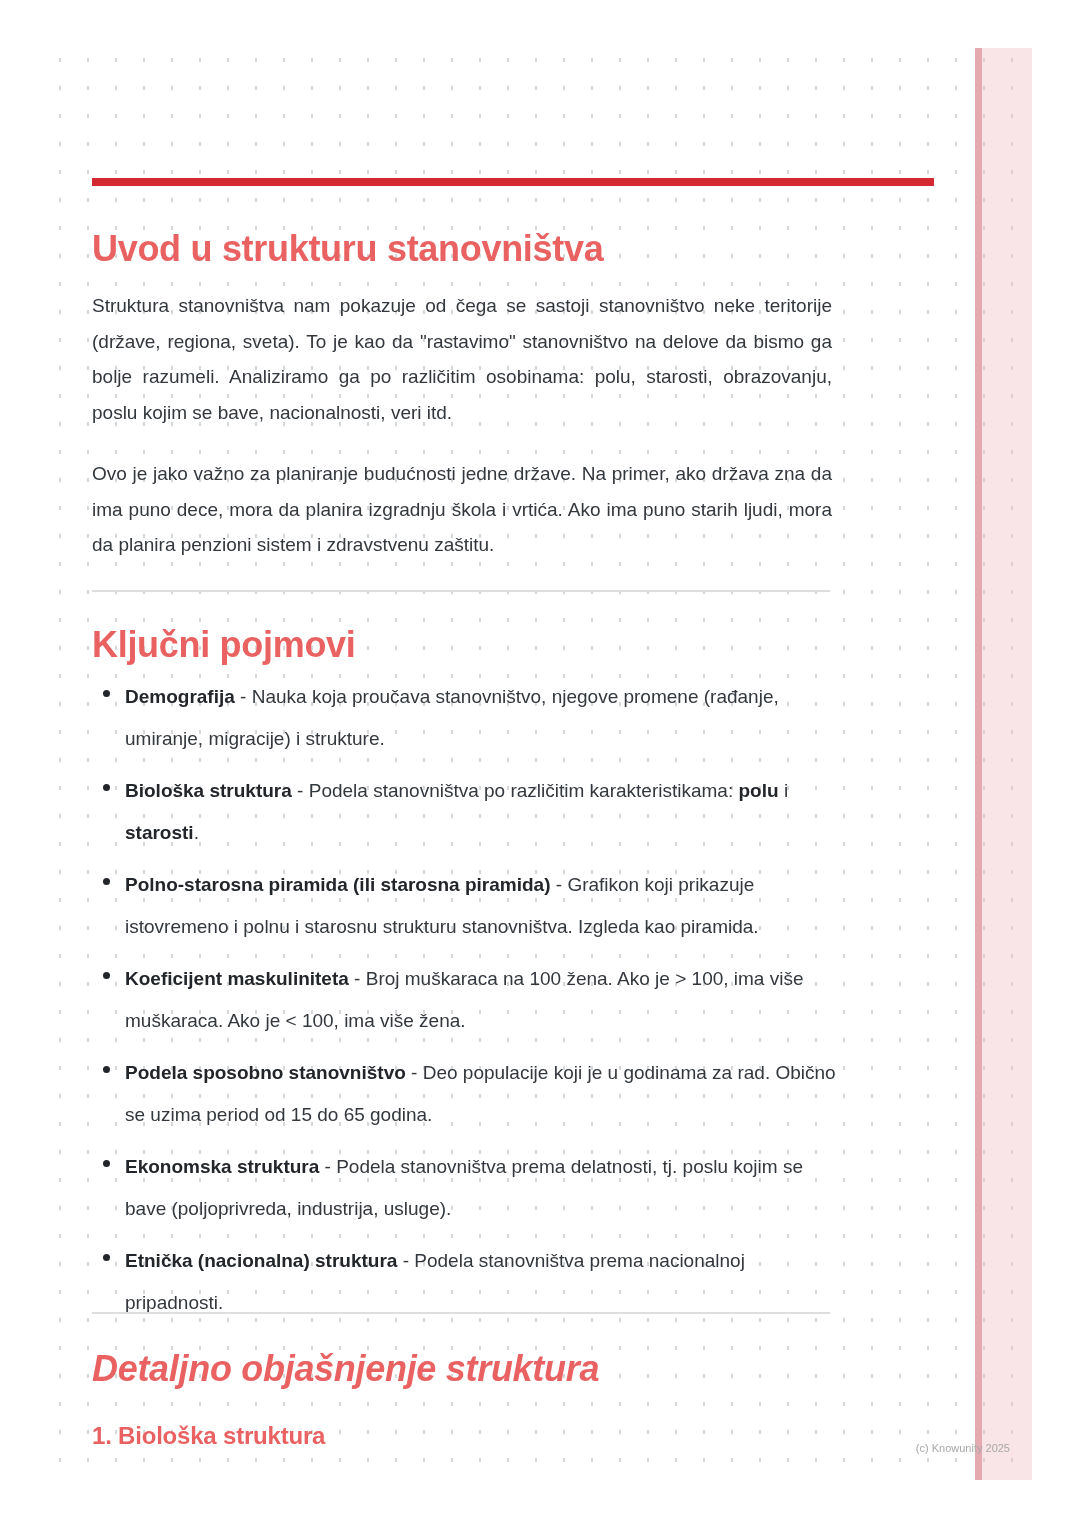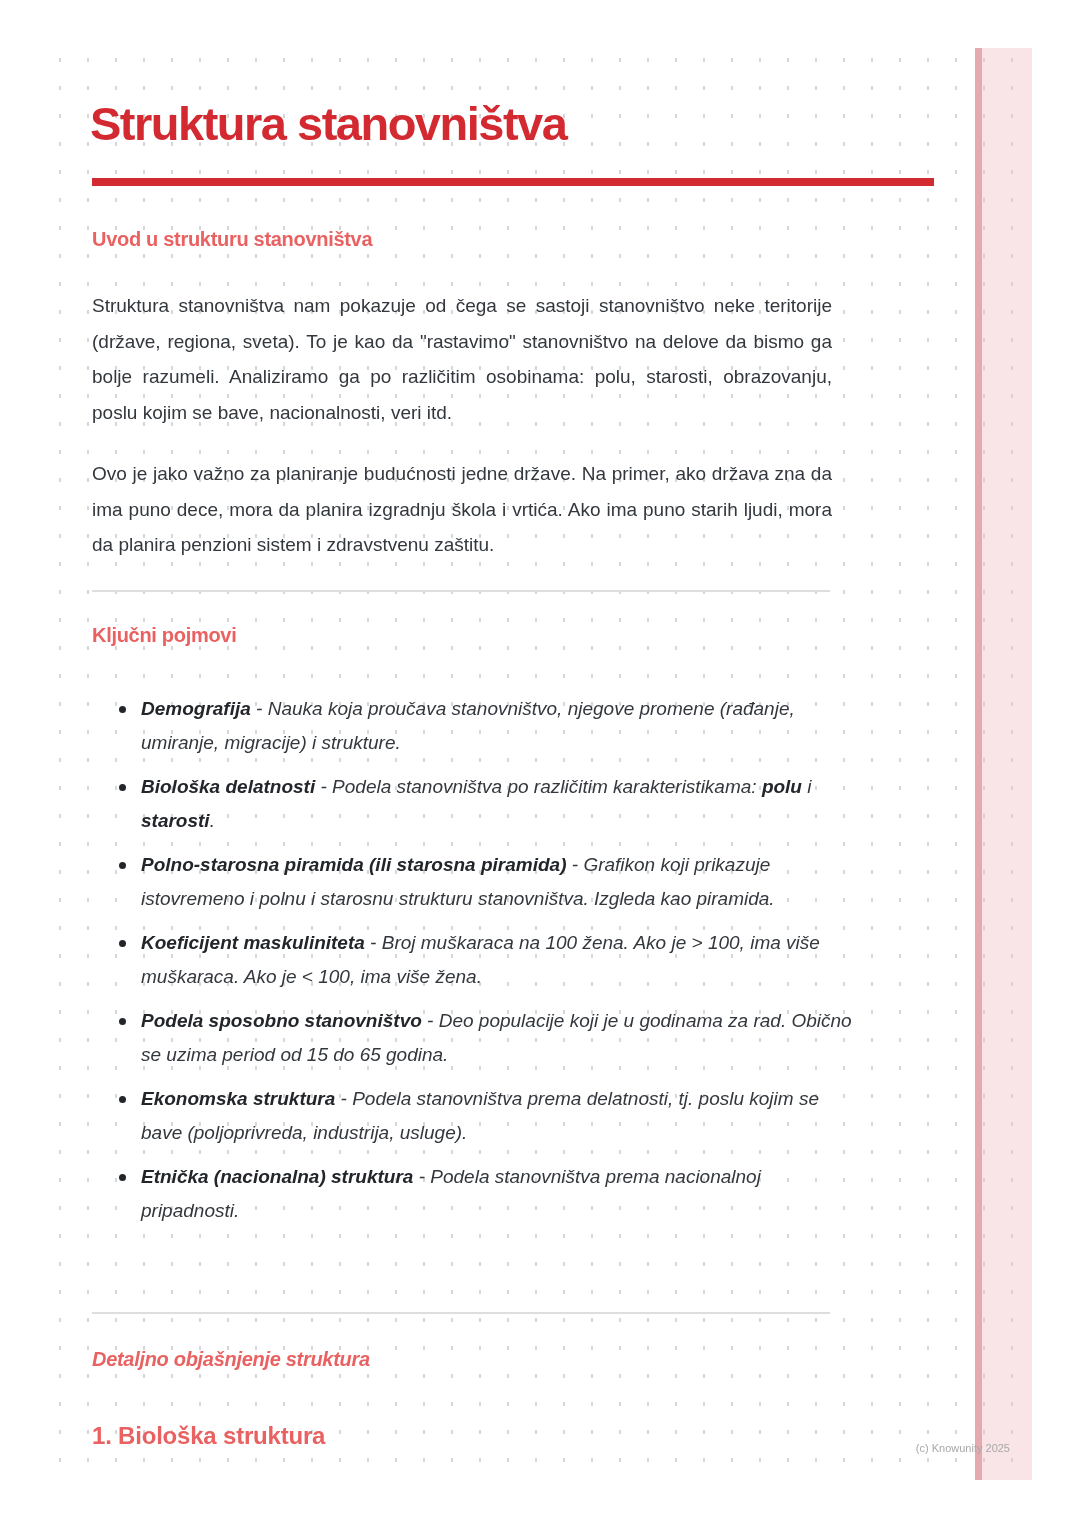--- a/index.html
+++ b/index.html
@@ -32,21 +32,21 @@
     color: var(--title-red,#d22a30);
     white-space:nowrap;
   }
   .rule {
     position:absolute; left:92px; top:178px; width:842px; height:8px;
     background: var(--title-red,#d22a30);
   }
 
   .h2 {
     position:absolute; left:92px; margin:0;
-    font-size:20px; font-weight:700; letter-spacing:-0.3px;
+    font-size:36px; font-weight:700; letter-spacing:-0.3px;
     color: var(--heading-red,#e96161);
     white-space:nowrap;
   }
   .h2.intro  { top:228px; }
   .h2.key    { top:624px; }
   .h2.detail { top:1348px;font-style:italic; }
 
   .h3 {
     position:absolute; left:92px; top:1422px; margin:0;
     font-size:24px; font-weight:700; letter-spacing:-0.2px;
@@ -65,24 +65,23 @@
 
   .divider {
     position:absolute; left:92px; width:738px; height:2px;
     background: var(--divider,#dedede);
   }
   .divider.d1 { top:590px; }
   .divider.d2 { top:1312px; }
 
   ul.terms {
     position:absolute; left:92px; top:676px; width:748px;
-    margin:16px; padding:0; list-style:none;
-    font-size:19px; line-height:34px;
+    margin:0; padding:0; list-style:none;
+    font-size:19px; line-height:42px;
     color: var(--body-text,#33383e);
-    font-style: italic;
   }
   ul.terms li {
     position:relative;
     padding-left:33px;
     margin-bottom:10px;
   }
   ul.terms li::before {
     content:"";
     position:absolute; left:11px; top:14px;
     width:7px; height:7px; border-radius:50%;
@@ -97,33 +96,32 @@
     z-index:5;
   }
 </style>
 </head>
 <body>
 
 <div class="page">
   <div class="dots"></div>
   <div class="stripe"></div>
 
-  <h1 class="title">Struktura stanovništva</h1>
   <div class="rule"></div>
 
   <h2 class="h2 intro">Uvod u strukturu stanovništva</h2>
   <p class="para p2">Ovo je jako važno za planiranje budućnosti jedne države. Na primer, ako država zna da ima puno dece, mora da planira izgradnju škola i vrtića. Ako ima puno starih ljudi, mora da planira penzioni sistem i zdravstvenu zaštitu.</p>
   <p class="para p1">Struktura stanovništva nam pokazuje od čega se sastoji stanovništvo neke teritorije (države, regiona, sveta). To je kao da "rastavimo" stanovništvo na delove da bismo ga bolje razumeli. Analiziramo ga po različitim osobinama: polu, starosti, obrazovanju, poslu kojim se bave, nacionalnosti, veri itd.</p>
 
   <div class="divider d1"></div>
 
   <h2 class="h2 key">Ključni pojmovi</h2>
   <ul class="terms" id="terms-list">
       <li><span class="b">Demografija</span><span> - Nauka koja proučava stanovništvo, njegove promene (rađanje, umiranje, migracije) i strukture.</span></li>
-      <li><span class="b">Biološka delatnosti</span><span> - Podela stanovništva po različitim karakteristikama: </span><span class="b">polu</span><span> i </span><span class="b">starosti</span><span>.</span></li>
+      <li><span class="b">Biološka struktura</span><span> - Podela stanovništva po različitim karakteristikama: </span><span class="b">polu</span><span> i </span><span class="b">starosti</span><span>.</span></li>
       <li><span class="b">Polno-starosna piramida (ili starosna piramida)</span><span> - Grafikon koji prikazuje istovremeno i polnu i starosnu strukturu stanovništva. Izgleda kao piramida.</span></li>
       <li><span class="b">Koeficijent maskuliniteta</span><span> - Broj muškaraca na 100 žena. Ako je &gt; 100, ima više muškaraca. Ako je &lt; 100, ima više žena.</span></li>
       <li><span class="b">Podela sposobno stanovništvo</span><span> - Deo populacije koji je u godinama za rad. Obično se uzima period od 15 do 65 godina.</span></li>
       <li><span class="b">Ekonomska struktura</span><span> - Podela stanovništva prema delatnosti, tj. poslu kojim se bave (poljoprivreda, industrija, usluge).</span></li>
       <li><span class="b">Etnička (nacionalna) struktura</span><span> - Podela stanovništva prema nacionalnoj pripadnosti.</span></li>
     </ul>
 
   <div class="divider d2"></div>
 
   <h2 class="h2 detail">Detaljno objašnjenje struktura</h2>

